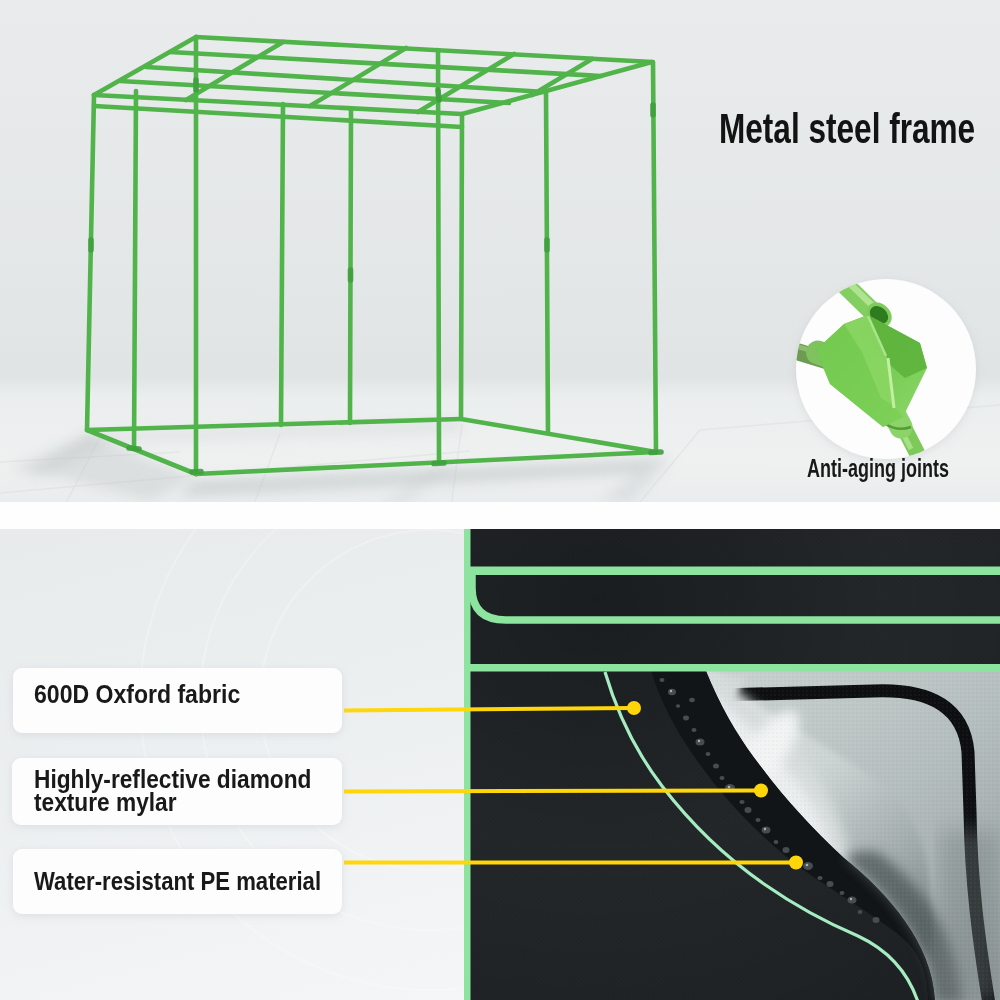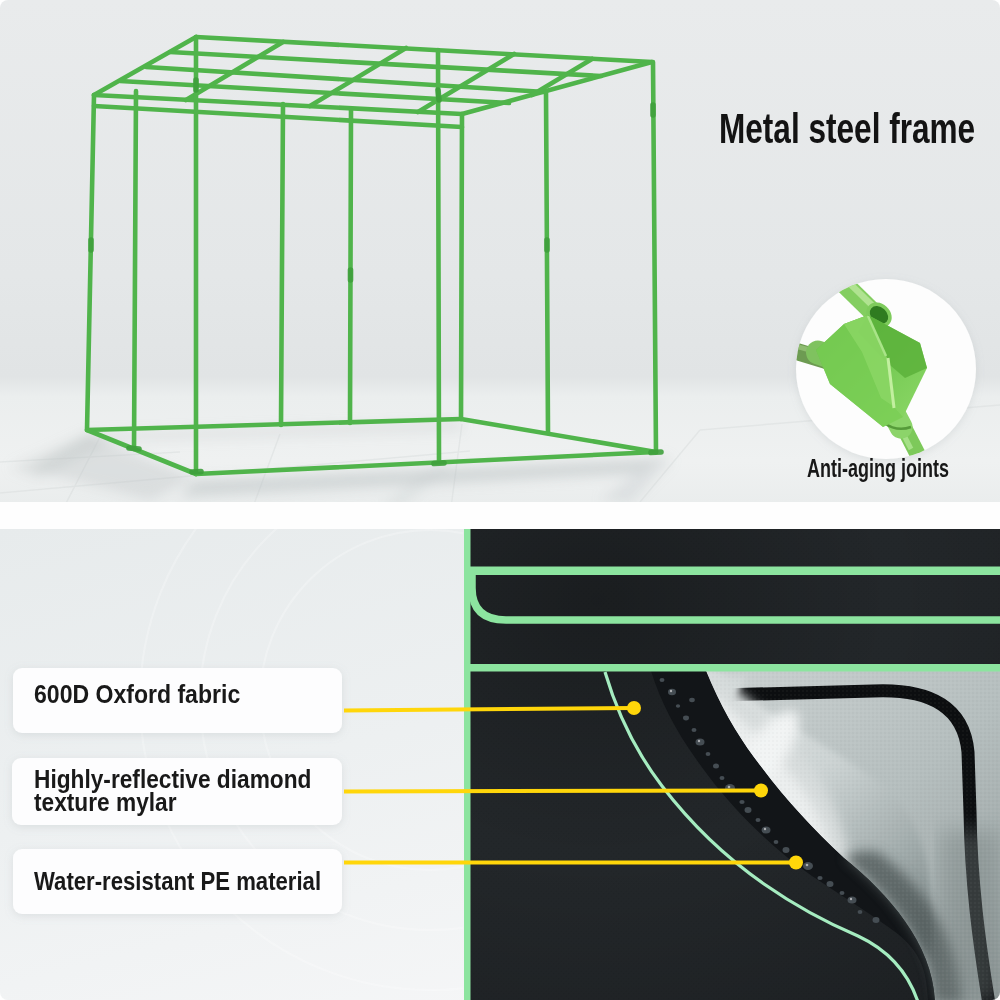--- a/index.html
+++ b/index.html
@@ -1,17 +1,17 @@
 <!DOCTYPE html>
 <html><head>
 <meta charset="utf-8">
 <style>
   html,body{margin:0;padding:0;}
   #stage{width:1000px;height:1000px;position:relative;overflow:hidden;background:#fff;
-    font-family:"Liberation Sans", sans-serif;border-radius:8px;}
+    font-family:"Liberation Sans", sans-serif;}
 </style>
 </head>
 <body>
 <div id="stage">
 <svg width="1000" height="1000" viewBox="0 0 1000 1000" xmlns="http://www.w3.org/2000/svg">
 <defs>
   <linearGradient id="wall" x1="0" y1="0" x2="0" y2="1">
     <stop offset="0" stop-color="#e9ebec"></stop>
     <stop offset="0.55" stop-color="#e4e7e8"></stop>
     <stop offset="0.75" stop-color="#e1e4e5"></stop>

